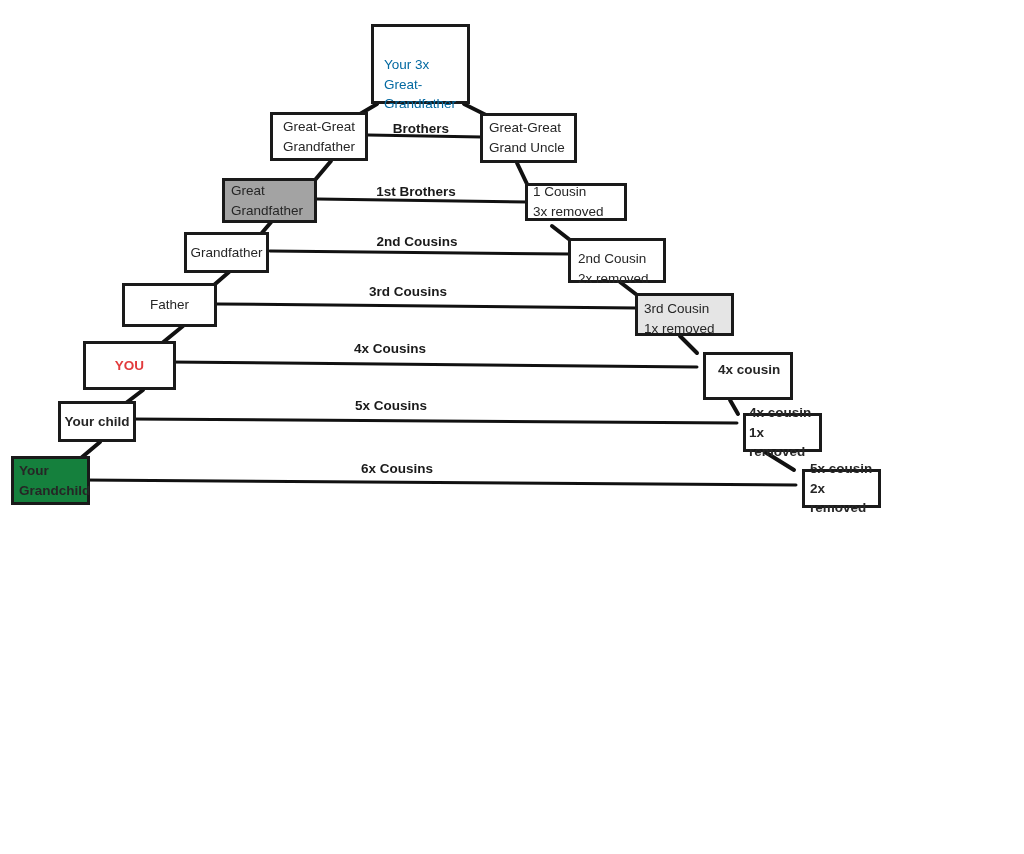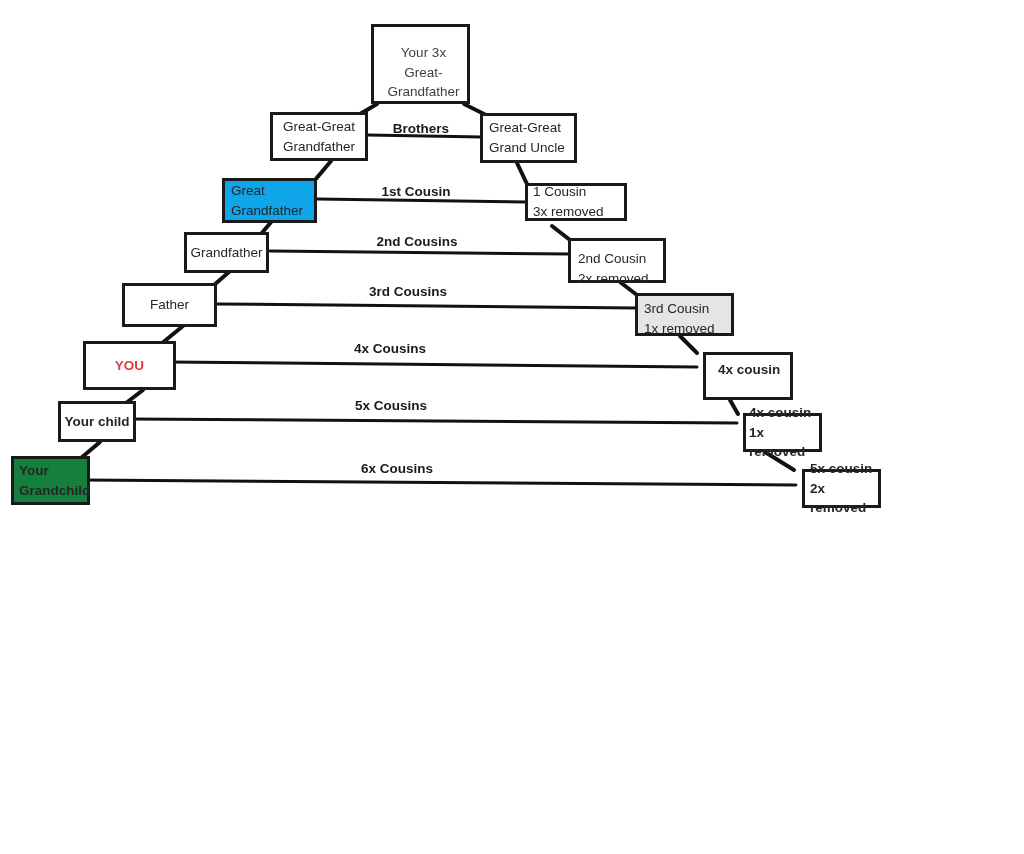--- a/index.html
+++ b/index.html
@@ -52,27 +52,27 @@
       <line x1="229" y1="272" x2="214" y2="285" stroke="#111111" stroke-width="4" stroke-linecap="round"></line>
       <line x1="620" y1="282" x2="637" y2="295" stroke="#111111" stroke-width="4" stroke-linecap="round"></line>
       <line x1="183" y1="326" x2="161" y2="344" stroke="#111111" stroke-width="4" stroke-linecap="round"></line>
       <line x1="680" y1="336" x2="697" y2="353" stroke="#111111" stroke-width="4" stroke-linecap="round"></line>
       <line x1="143" y1="390" x2="126" y2="403" stroke="#111111" stroke-width="4" stroke-linecap="round"></line>
       <line x1="730" y1="400" x2="738" y2="414" stroke="#111111" stroke-width="4" stroke-linecap="round"></line>
       <line x1="100" y1="442" x2="81" y2="458" stroke="#111111" stroke-width="4" stroke-linecap="round"></line>
       <line x1="765" y1="452" x2="794" y2="470" stroke="#111111" stroke-width="4" stroke-linecap="round"></line>
     </svg>
   <div id="boxes">
-      <div class="box" style="left: 371px; top: 24px; width: 99px; height: 80px; padding: 16px 4px 4px 10px; text-align: center; justify-content: flex-start; border-color: rgb(26, 26, 26); background: rgb(255, 255, 255); color: #404040;">Your 3x Great-
+      <div class="box" style="left: 371px; top: 24px; width: 99px; height: 80px; padding: 28px 4px 4px 10px; text-align: left; justify-content: flex-start; border-color: rgb(26, 26, 26); background: rgb(255, 255, 255); color: #0369a1;">Your 3x Great-
 Grandfather</div>
       <div class="box" style="left: 270px; top: 112px; width: 98px; height: 49px; padding: 2px 4px; text-align: center; justify-content: center; border-color: rgb(26, 26, 26); background: rgb(255, 255, 255); color: rgb(38, 38, 38);">Great-Great
 Grandfather</div>
       <div class="box" style="left: 480px; top: 113px; width: 97px; height: 50px; padding: 2px 4px 2px 6px; text-align: left; justify-content: center; border-color: rgb(26, 26, 26); background: rgb(255, 255, 255); color: rgb(38, 38, 38);">Great-Great
 Grand Uncle</div>
-      <div class="box" style="left: 222px; top: 178px; width: 95px; height: 45px; padding: 2px 4px 2px 6px; text-align: left; justify-content: center; border-color: rgb(26, 26, 26); background: #0ea5e9; color: rgb(38, 38, 38);">Great
+      <div class="box" style="left: 222px; top: 178px; width: 95px; height: 45px; padding: 2px 4px 2px 6px; text-align: left; justify-content: center; border-color: rgb(26, 26, 26); background: #a3a3a3; color: rgb(38, 38, 38);">Great
 Grandfather</div>
       <div class="box" style="left: 525px; top: 183px; width: 102px; height: 38px; padding: 2px 4px 2px 5px; text-align: left; justify-content: center; border-color: rgb(26, 26, 26); background: rgb(255, 255, 255); color: rgb(38, 38, 38);">1 Cousin
 3x removed</div>
       <div class="box" style="left: 184px; top: 232px; width: 85px; height: 41px; padding: 2px; text-align: center; justify-content: center; border-color: rgb(26, 26, 26); background: rgb(255, 255, 255); color: rgb(38, 38, 38);">Grandfather</div>
       <div class="box" style="left: 568px; top: 238px; width: 98px; height: 45px; padding: 18px 4px 2px 7px; text-align: left; justify-content: center; border-color: rgb(26, 26, 26); background: rgb(255, 255, 255); color: rgb(38, 38, 38);">2nd Cousin
 2x removed</div>
       <div class="box" style="left: 122px; top: 283px; width: 95px; height: 44px; padding: 8px; text-align: center; justify-content: center; border-color: rgb(26, 26, 26); background: rgb(255, 255, 255); color: rgb(38, 38, 38);">Father</div>
       <div class="box" style="left: 635px; top: 293px; width: 99px; height: 43px; padding: 3px 4px 2px 6px; text-align: left; justify-content: flex-start; border-color: rgb(26, 26, 26); background: #e5e5e5; color: rgb(38, 38, 38);">3rd Cousin
 1x removed</div>
       <div class="box bold" style="left: 75px; top: 341px; width: 93px; height: 49px; padding: 2px; text-align: center; justify-content: center; border-color: rgb(26, 26, 26); background: rgb(255, 255, 255); color: rgb(226, 59, 61);">YOU</div>
@@ -80,20 +80,20 @@
       <div class="box bold" style="left: 50px; top: 401px; width: 78px; height: 41px; padding: 2px; text-align: center; justify-content: center; border-color: rgb(26, 26, 26); background: rgb(255, 255, 255); color: rgb(38, 38, 38);">Your child</div>
       <div class="box bold" style="left: 735px; top: 413px; width: 79px; height: 39px; padding: 1px 1px 1px 3px; text-align: left; justify-content: center; border-color: rgb(26, 26, 26); background: rgb(255, 255, 255); color: rgb(38, 38, 38);">4x cousin
 1x removed</div>
       <div class="box bold" style="left: 3px; top: 456px; width: 79px; height: 49px; padding: 1px 1px 1px 5px; text-align: left; justify-content: center; border-color: rgb(26, 26, 26); background: #15803d; color: rgb(38, 38, 38);">Your
 Grandchild</div>
       <div class="box bold" style="left: 794px; top: 469px; width: 79px; height: 39px; padding: 1px 1px 1px 5px; text-align: left; justify-content: center; border-color: rgb(26, 26, 26); background: rgb(255, 255, 255); color: rgb(38, 38, 38);">5x cousin
 2x removed</div>
     </div>
   <div id="labels">
       <div class="row-label" style="left: 421px; top: 121px;">Brothers</div>
-      <div class="row-label" style="left: 416px; top: 184px;">1st Cousin</div>
+      <div class="row-label" style="left: 416px; top: 184px;">1st Brothers</div>
       <div class="row-label" style="left: 417px; top: 234px;">2nd Cousins</div>
       <div class="row-label" style="left: 408px; top: 284px;">3rd Cousins</div>
       <div class="row-label" style="left: 390px; top: 341px;">4x Cousins</div>
       <div class="row-label" style="left: 391px; top: 398px;">5x Cousins</div>
       <div class="row-label" style="left: 397px; top: 461px;">6x Cousins</div>
     </div>
 </div>
 
 </body></html>

